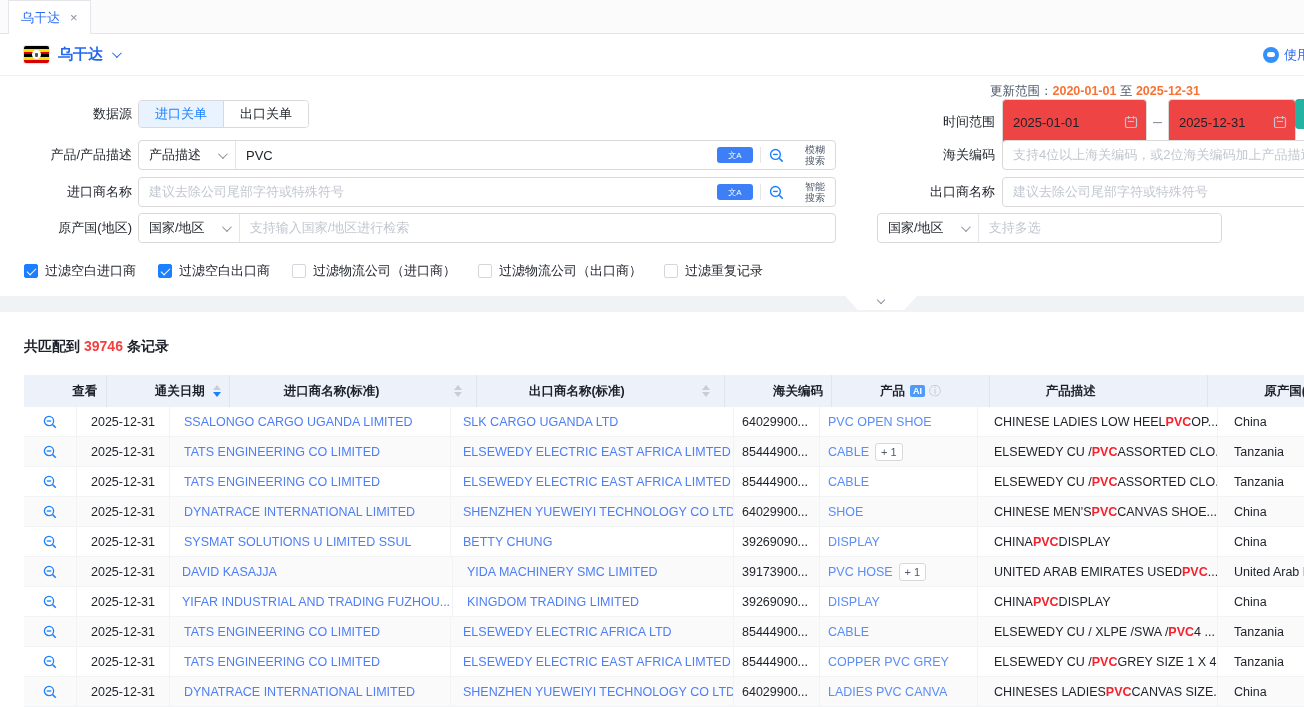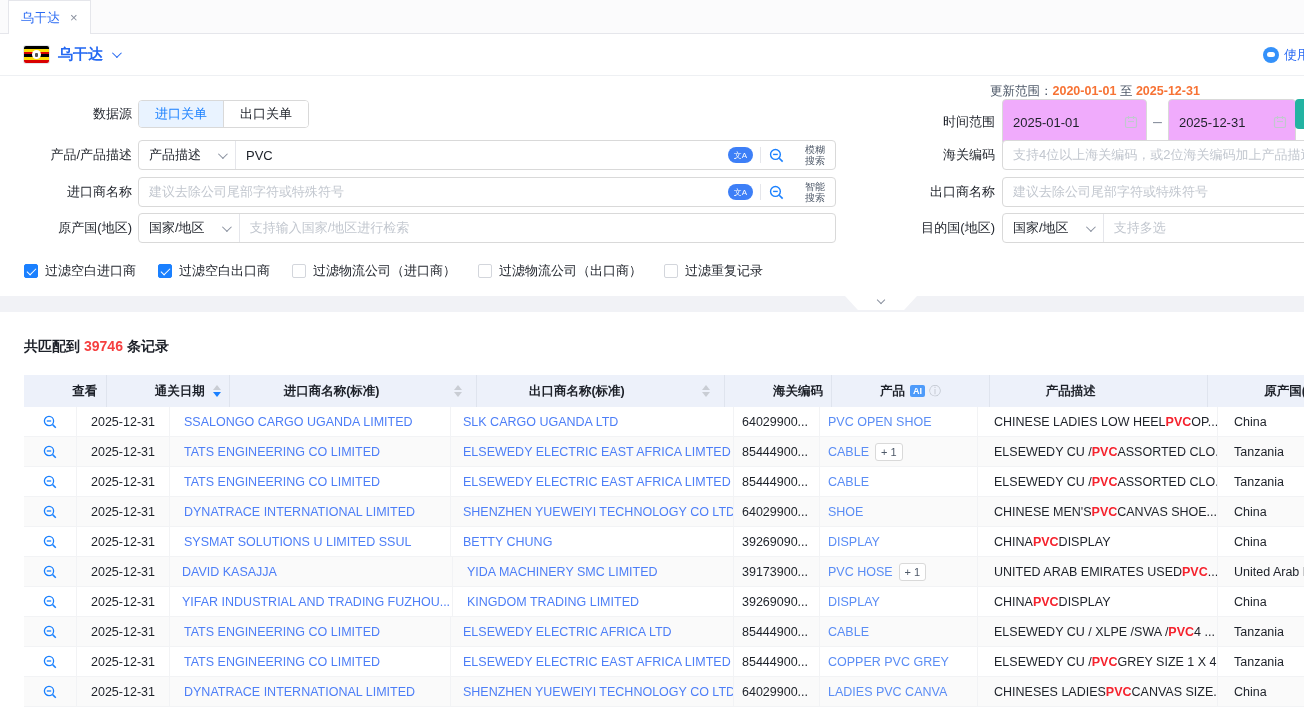--- a/index.html
+++ b/index.html
@@ -51,28 +51,28 @@
   .seg-btn.active { background:#e9f3ff; color:#1a80ff; }
 
   .combo { display:flex; align-items:center; height:30px; border:1px solid #d9d9d9;
     border-radius:4px; background:#fff; }
   .combo-select { display:flex; align-items:center; gap:8px; padding:0 10px; height:100%;
     border-right:1px solid #e5e6eb; font-size:13px; color:#1d2129; white-space:nowrap; cursor:pointer; }
   .combo-select .chev { border-color:#8a919f; transform:rotate(45deg) translateY(-2px); }
   .combo-input { flex:1; padding:0 10px; font-size:13px; color:#1d2129; white-space:nowrap; overflow:hidden; }
   .combo-input.ph { color:#c2c7cf; }
   .combo-icons { display:flex; align-items:center; gap:7px; padding:0 8px; }
-  .tr-icon { width:25px; height:16px; background:#3d7ff7; border-radius:8px; color:#fff;
+  .tr-icon { width:36px; height:16px; background:#3d7ff7; border-radius:3px; color:#fff;
     font-size:8px; display:flex; align-items:center; justify-content:center; cursor:pointer; }
   .vdiv { width:1px; height:16px; background:#e5e6eb; }
   .mag-group { display:flex; align-items:center; gap:20px; cursor:pointer; }
   .mag-label { font-size:10px; color:#4e5969; width:22px; line-height:1.15; }
 
   .dateinput { display:flex; align-items:center; height:46px; border:1px solid #d9d9d9;
-    border-radius:4px; background:#f0abfc; padding:0 8px 0 10px; font-size:13px; color:#1d2129; }
+    border-radius:4px; background:#ef4444; padding:0 8px 0 10px; font-size:13px; color:#1d2129; }
   .dateinput .dval { flex:1; }
   .date-sep { margin:0 6px; color:#8a919f; }
 
   .checkrow { position:absolute; left:24px; top:262px; display:flex; align-items:center; gap:22px; }
   .checkitem { display:flex; align-items:center; gap:7px; cursor:pointer; }
   .cbox { width:14px; height:14px; border-radius:2px; border:1px solid #d3d6dc; background:#fff; position:relative; }
   .cbox.on { background:#1a80ff; border-color:#1a80ff; }
   .cbox.on::after { content:""; position:absolute; left:4px; top:1px; width:4px; height:8px;
     border-right:1.6px solid #fff; border-bottom:1.6px solid #fff; transform:rotate(45deg); }
   .checklabel { font-size:13px; color:#1d2129; white-space:nowrap; }
@@ -246,21 +246,20 @@
     <div class="combo fctrl">
       <div class="combo-select">
         <span>国家/地区</span>
           <span class="chev"></span>
       </div>
       <div class="combo-input ph">支持输入国家/地区进行检索</div>
     </div>
   </div>
 
   <div class="frow frow-right" style="left:870px; top:213px;">
-    <div class="flabel">目的国(地区)</div>
     <div class="combo fctrl">
       <div class="combo-select">
         <span>国家/地区</span>
           <span class="chev"></span>
       </div>
       <div class="combo-input ph">支持多选</div>
     </div>
   </div>
 
   <div class="checkrow" id="checkrow">

